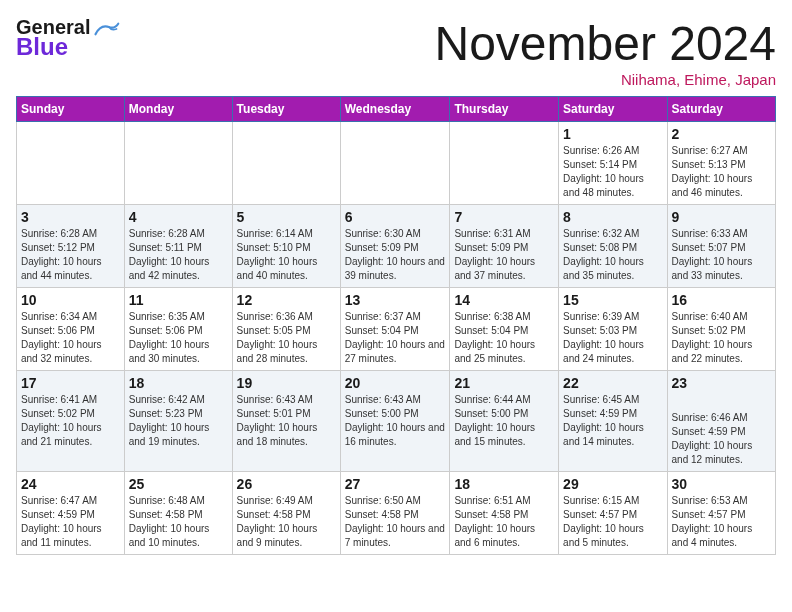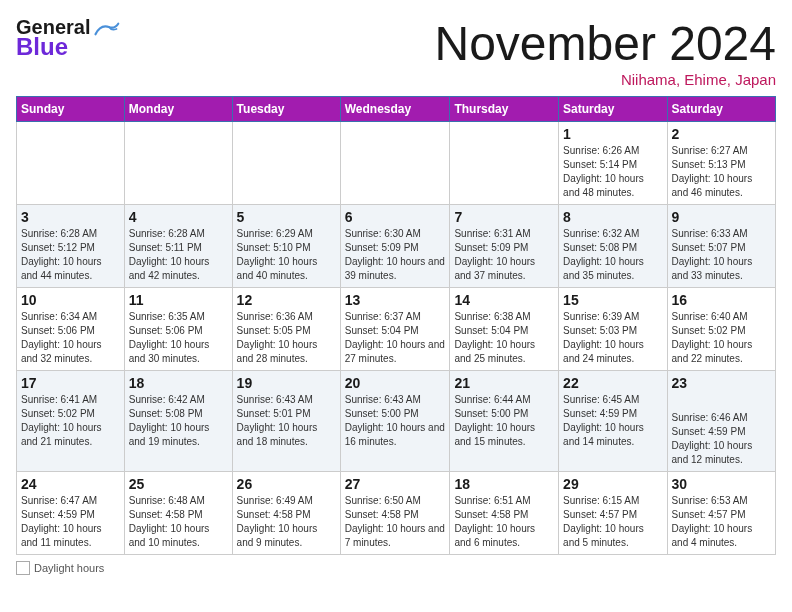--- a/index.html
+++ b/index.html
@@ -164,21 +164,21 @@
 Daylight: 10 hours and 44 minutes.</div>
           </td>
           <td>
             <span class="day-num">4</span>
             <div class="day-info" style="white-space: pre-line;">Sunrise: 6:28 AM
 Sunset: 5:11 PM
 Daylight: 10 hours and 42 minutes.</div>
           </td>
           <td>
             <span class="day-num">5</span>
-            <div class="day-info" style="white-space: pre-line;">Sunrise: 6:29 AM
+            <div class="day-info" style="white-space: pre-line;">Sunrise: 6:14 AM
 Sunset: 5:10 PM
 Daylight: 10 hours and 40 minutes.</div>
           </td>
           <td>
             <span class="day-num">6</span>
             <div class="day-info" style="white-space: pre-line;">Sunrise: 6:30 AM
 Sunset: 5:09 PM
 Daylight: 10 hours and 39 minutes.</div>
           </td>
           <td>
@@ -247,21 +247,21 @@
         <tr>
           <td>
             <span class="day-num">17</span>
             <div class="day-info" style="white-space: pre-line;">Sunrise: 6:41 AM
 Sunset: 5:02 PM
 Daylight: 10 hours and 21 minutes.</div>
           </td>
           <td>
             <span class="day-num">18</span>
             <div class="day-info" style="white-space: pre-line;">Sunrise: 6:42 AM
-Sunset: 5:08 PM
+Sunset: 5:23 PM
 Daylight: 10 hours and 19 minutes.</div>
           </td>
           <td>
             <span class="day-num">19</span>
             <div class="day-info" style="white-space: pre-line;">Sunrise: 6:43 AM
 Sunset: 5:01 PM
 Daylight: 10 hours and 18 minutes.</div>
           </td>
           <td>
             <span class="day-num">20</span>
@@ -328,19 +328,13 @@
           <td>
             <span class="day-num">30</span>
             <div class="day-info" style="white-space: pre-line;">Sunrise: 6:53 AM
 Sunset: 4:57 PM
 Daylight: 10 hours and 4 minutes.</div>
           </td>
         </tr>
       </tbody>
   </table>
 
-  <div class="footer">
-    <div class="legend-item">
-      <div class="legend-box" style="background:#fff;"></div>
-      <span>Daylight hours</span>
-    </div>
-  </div>
 </div>
 
 </body></html>

